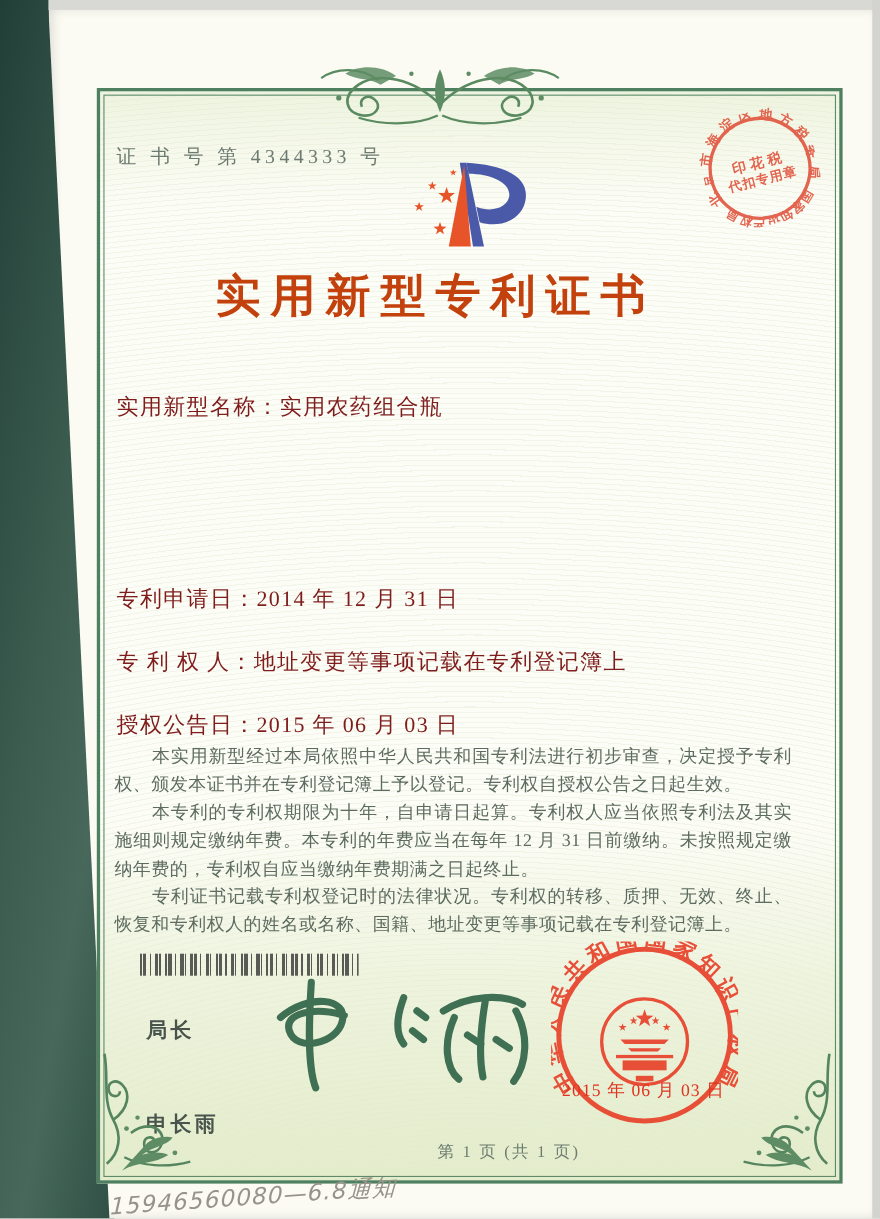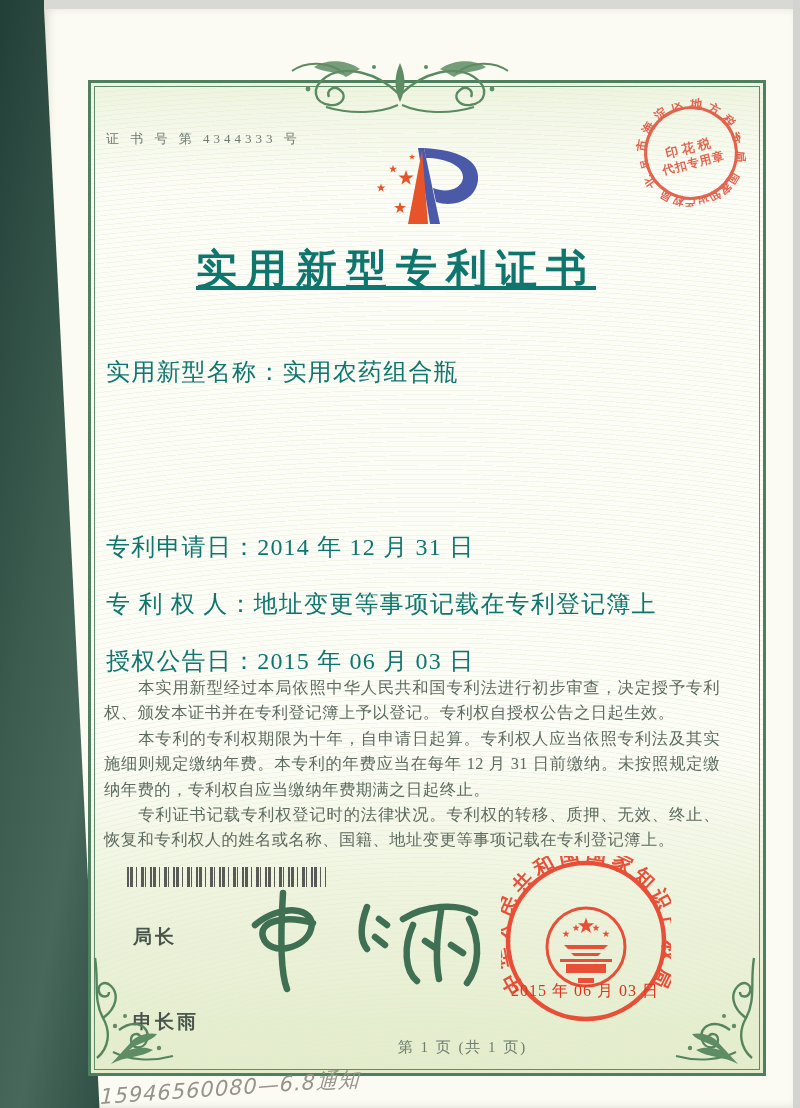--- a/index.html
+++ b/index.html
@@ -18,24 +18,24 @@
   
   .frame{position:absolute;left:88px;top:80px;width:672px;height:990px;
          border:3px solid #4e7f5f;
          background:
            linear-gradient(to bottom,rgba(226,236,204,.55) 0,rgba(255,255,255,0) 110px),
            linear-gradient(to top,rgba(224,234,198,.9) 0,rgba(230,238,208,.65) 180px,rgba(255,255,255,0) 330px),
            repeating-radial-gradient(ellipse 1300px 760px at 50% 118%,rgba(140,168,92,.10) 0 1.6px,rgba(0,0,0,0) 1.6px 8px),
            #fdfdf7;}
   .frame::before{content:"";position:absolute;inset:3px;border:1px solid #5d8a6a;pointer-events:none;}
   .abs{position:absolute;}
-  .cert-number{left:106px;top:130px;font-size:13px;letter-spacing:4px;color:#6d7a70;}
+  .cert-number{left:106px;top:130px;font-size:18px;letter-spacing:4px;color:#6d7a70;}
   .title{left:60px;top:242px;width:672px;text-align:center;font-size:41px;font-weight:600;
-         letter-spacing:9px;color:#0f766e;text-decoration:underline;}
-  .field{left:106px;font-size:24px;color:#0f766e;letter-spacing:1.2px;white-space:nowrap;}
+         letter-spacing:9px;color:#c2410c;}
+  .field{left:106px;font-size:20px;color:#7f1d1d;letter-spacing:1.2px;white-space:nowrap;}
   .paras{left:104px;top:675px;width:616px;font-size:16.3px;line-height:25.4px;color:#5d6b60;
          text-align:justify;}
   .paras p{margin:0;text-indent:2.1em;letter-spacing:.5px;}
   .barcode{left:127px;top:867px;width:199px;height:20px;opacity:.85;
     background:repeating-linear-gradient(90deg,#3f3f3d 0 2px,transparent 2px 3px,#3f3f3d 3px 6px,
       transparent 6px 9px,#3f3f3d 9px 10px,transparent 10px 14px,#3f3f3d 14px 17px,
       transparent 17px 18px,#3f3f3d 18px 19px,transparent 19px 23px);}
   .signer{left:133px;font-size:19px;letter-spacing:3px;color:#49544c;font-weight:600;
           font-family:"Liberation Sans","DejaVu Sans",sans-serif;}
   .seal-date{left:500px;top:981px;width:170px;text-align:center;font-size:16px;color:#df3420;

